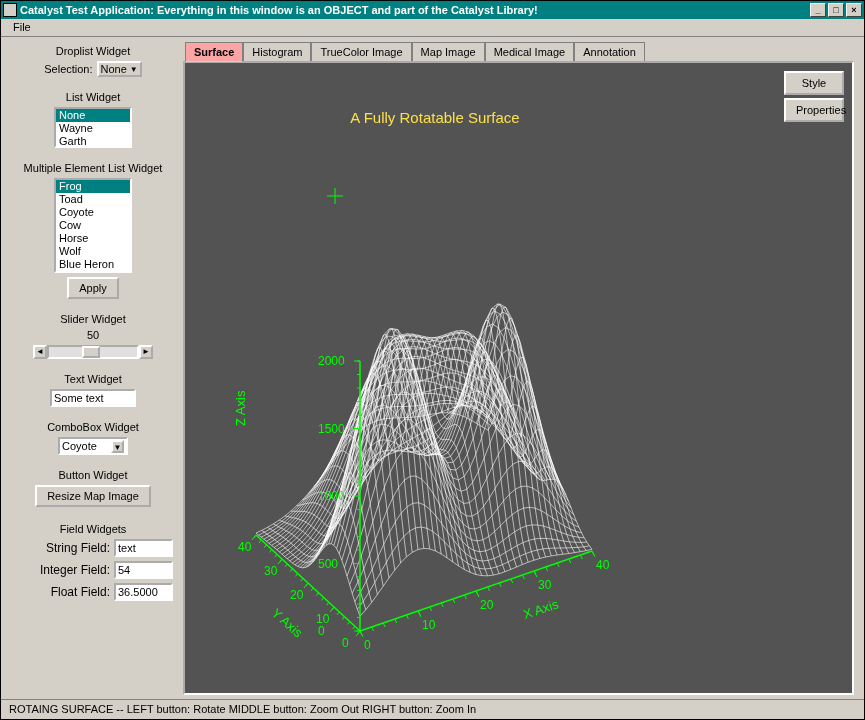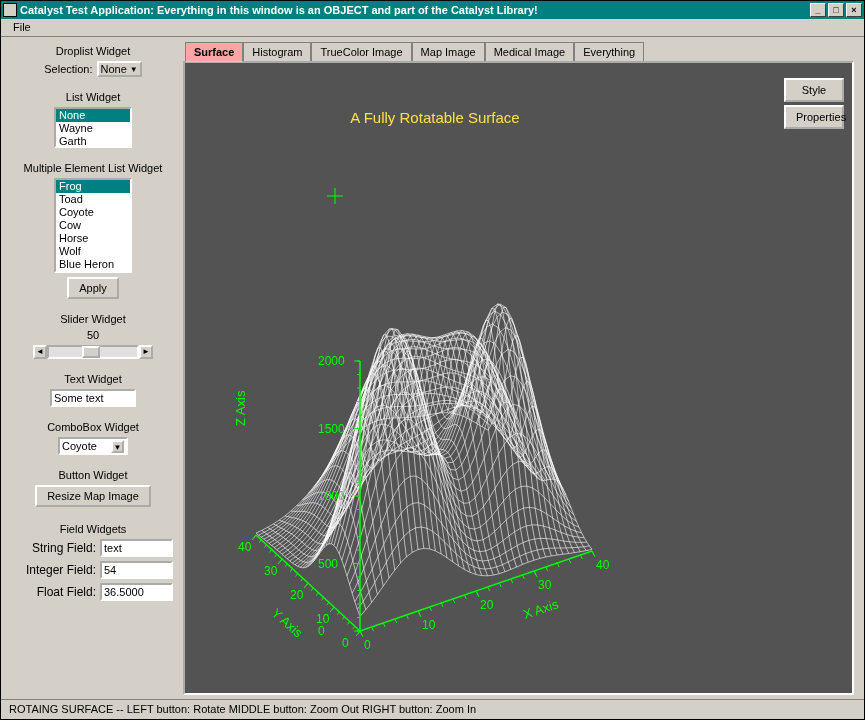--- a/index.html
+++ b/index.html
@@ -109,21 +109,21 @@
     position:relative;
   }
   .slider-thumb {
     position:absolute; left:38%; top:-1px;
     width:18px; height:12px;
     border:2px outset #fff; background:#d4d0c8;
   }
   .textin { width:86px; height:18px; padding:1px 3px; }
   .field-row { display:flex; align-items:center; gap:4px; width:160px; justify-content:flex-end; }
   .field-row .flabel { text-align:right; font-size:12px; }
-  .field-row input { width:73px; height:18px; }
+  .field-row input { width:59px; height:18px; }
 
   .rightpanel { flex:1; display:flex; flex-direction:column; }
   .tabs {
     display:flex; gap:0; margin-left:6px;
   }
   .tab {
     border:1px solid #808080;
     border-bottom:none;
     background:#d4d0c8;
     padding:3px 8px;
@@ -143,21 +143,21 @@
     margin:0 4px;
     background:#535353;
     position:relative;
   }
   .viewport {
     position:absolute; left:0; top:0; width:500px; height:595px;
     background:#535353;
     overflow:hidden;
   }
   .side-btns {
-    position:absolute; right:8px; top:15px;
+    position:absolute; right:8px; top:8px;
     display:flex; flex-direction:column; gap:3px;
   }
   .side-btns .btn { padding:4px 10px; width:60px; text-align:center; }
   .chart-title {
     color:#fde047;
     text-align:center;
     font-size:15px;
     font-weight:normal;
     font-family: Arial, sans-serif;
     width:500px;
@@ -269,21 +269,21 @@
       </div>
     </div>
 
     <div class="rightpanel">
       <div class="tabs">
         <div class="tab active">Surface</div>
         <div class="tab">Histogram</div>
         <div class="tab">TrueColor Image</div>
         <div class="tab">Map Image</div>
         <div class="tab">Medical Image</div>
-        <div class="tab">Everything</div>
+        <div class="tab">Annotation</div>
       </div>
       <div class="viewport-wrap">
         <div class="viewport">
           <div class="chart-title">A Fully Rotatable Surface</div>
           <svg id="plot" width="500" height="540" viewBox="0 0 500 540">
               <path d="M175.0 490.3L180.8 483.7L186.6 476.4L192.4 468.5L198.2 460.2L204.0 452.0L209.8 444.1L215.6 436.9L221.4 430.9L227.2 426.4L233.0 423.5L238.8 422.4L244.6 422.9L250.4 424.9L256.2 428.0L262.0 431.8L267.8 435.9L273.6 439.9L279.4 443.5L285.2 446.4L291.0 448.5L296.8 449.6L302.6 449.8L308.4 449.1L314.2 447.7L320.0 445.7L325.8 443.4L331.6 441.0L337.4 438.5L343.2 436.2L349.0 434.2L354.8 432.4L360.6 431.0L366.4 429.9L372.2 429.0L378.0 428.2L383.8 427.5L389.6 426.6L395.4 425.7L401.2 424.6L407.0 423.3" class="mesh"></path>
               <path d="M172.4 483.3L178.2 475.2L184.0 466.3L189.8 456.5L195.6 446.4L201.4 436.2L207.2 426.4L213.0 417.7L218.8 410.4L224.6 405.1L230.4 401.9L236.2 401.0L242.0 402.3L247.8 405.5L253.6 410.2L259.4 415.8L265.2 421.8L271.0 427.7L276.8 433.0L282.6 437.3L288.4 440.5L294.2 442.4L300.0 443.0L305.8 442.4L311.6 440.9L317.4 438.7L323.2 435.9L329.0 433.0L334.8 430.2L340.6 427.7L346.4 425.6L352.2 424.0L358.0 422.9L363.8 422.3L369.6 422.1L375.4 422.0L381.2 421.9L387.0 421.7L392.8 421.4L398.6 420.8L404.4 419.9" class="mesh"></path>
               <path d="M169.8 475.6L175.6 465.9L181.4 455.0L187.2 443.1L193.0 430.7L198.8 418.3L204.6 406.4L210.4 395.8L216.2 387.1L222.0 380.8L227.8 377.3L233.6 376.7L239.4 379.0L245.2 383.6L251.0 390.1L256.8 397.7L262.6 405.9L268.4 413.8L274.2 421.0L280.0 426.9L285.8 431.3L291.6 434.0L297.4 435.0L303.2 434.4L309.0 432.6L314.8 429.8L320.6 426.4L326.4 422.9L332.2 419.5L338.0 416.6L343.8 414.4L349.6 413.0L355.4 412.4L361.2 412.5L367.0 413.1L372.8 414.0L378.6 415.0L384.4 415.8L390.2 416.2L396.0 416.4L401.8 416.1" class="mesh"></path>
               <path d="M167.2 467.3L173.0 455.7L178.8 442.7L184.6 428.5L190.4 413.6L196.2 398.6L202.0 384.4L207.8 371.7L213.6 361.4L219.4 354.1L225.2 350.3L231.0 350.1L236.8 353.3L242.6 359.5L248.4 367.9L254.2 377.9L260.0 388.4L265.8 398.6L271.6 407.8L277.4 415.4L283.2 421.0L289.0 424.4L294.8 425.7L300.6 424.9L306.4 422.5L312.2 418.9L318.0 414.5L323.8 410.0L329.6 405.8L335.4 402.4L341.2 400.0L347.0 398.9L352.8 399.0L358.6 400.1L364.4 401.9L370.2 404.1L376.0 406.4L381.8 408.5L387.6 410.2L393.4 411.2L399.2 411.7" class="mesh"></path>
               <path d="M164.6 458.6L170.4 445.2L176.2 429.9L182.0 413.2L187.8 395.7L193.6 378.0L199.4 361.3L205.2 346.5L211.0 334.4L216.8 326.1L222.6 321.8L228.4 322.0L234.2 326.2L240.0 334.0L245.8 344.6L251.6 356.9L257.4 369.9L263.2 382.5L269.0 393.7L274.8 403.0L280.6 409.7L286.4 413.7L292.2 415.0L298.0 413.7L303.8 410.4L309.6 405.5L315.4 399.8L321.2 394.0L327.0 388.8L332.8 384.7L338.6 382.1L344.4 381.3L350.2 382.2L356.0 384.6L361.8 388.0L367.6 391.9L373.4 396.0L379.2 399.8L385.0 402.9L390.8 405.3L396.6 406.8" class="mesh"></path>

